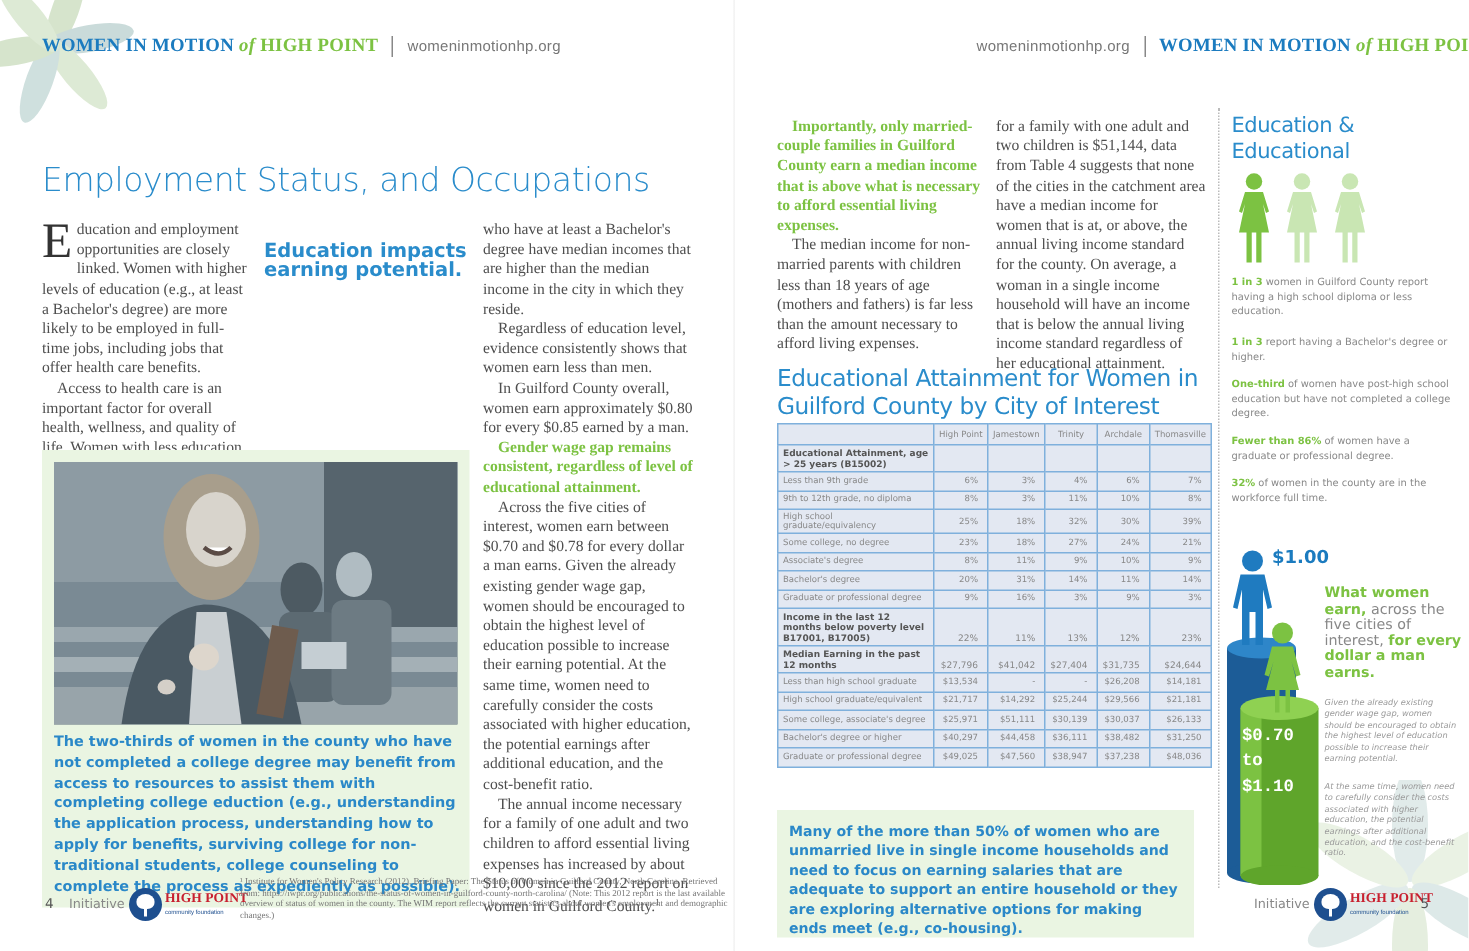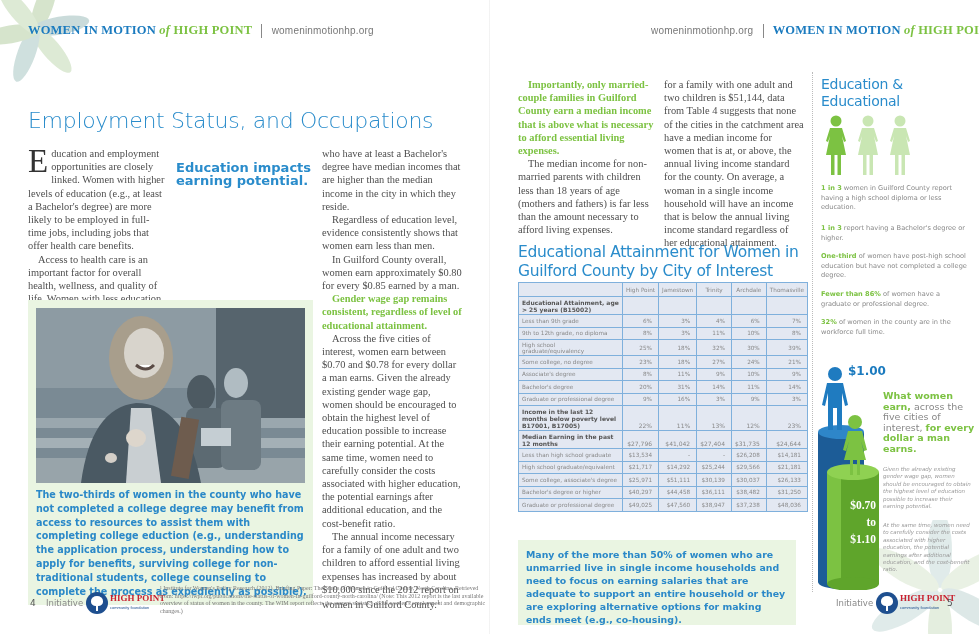--- a/index.html
+++ b/index.html
@@ -59,21 +59,21 @@
   .callout-box { position: absolute; left: 518px; top: 540px; width: 278px; height: 85px; background: #eaf5e2; padding: 8px 8px; font-family: "DejaVu Sans", sans-serif; font-weight: bold; font-size: 9.4px; line-height: 13px; color: #2a88c8; }
 
   .sidebar-divider { position: absolute; left: 812px; top: 72px; width: 0; height: 520px; border-left: 1px dotted #bbb; }
   .sb-title { position: absolute; left: 821px; top: 76px; font-family: "DejaVu Sans", sans-serif; font-size: 14px; line-height: 16.5px; color: #2a8ccb; letter-spacing: -0.3px; }
   .figures { position: absolute; left: 820px; top: 115px; width: 100px; height: 62px; }
   .stat { position: absolute; left: 821px; width: 150px; font-family: "DejaVu Sans", sans-serif; font-size: 6.6px; line-height: 9.5px; color: #888; }
   .stat b { color: #7cc242; }
 
   .earn-graphic { position: absolute; left: 815px; top: 360px; width: 75px; height: 230px; }
   .dollar-label { position: absolute; left: 848px; top: 364px; font-family: "DejaVu Sans", sans-serif; font-weight: bold; font-size: 12px; color: #1b7bbf; }
-  .range-label { position: absolute; left: 828px; top: 482px; width: 48px; text-align: right; font-family: Liberation Serif, serif; font-weight: bold; font-size: 11.5px; line-height: 17px; color: #fff; margin-top: 15px; }
+  .range-label { position: absolute; left: 828px; top: 482px; width: 48px; text-align: left; font-family: Liberation Mono, monospace; font-weight: bold; font-size: 11.5px; line-height: 17px; color: #fff; }
   .what-earn { position: absolute; left: 883px; top: 391px; width: 92px; font-family: "DejaVu Sans", sans-serif; font-size: 9.5px; line-height: 10.6px; color: #888; }
   .what-earn b { color: #7cc242; }
   .small-para { position: absolute; left: 883px; width: 90px; font-family: "DejaVu Sans", sans-serif; font-style: italic; font-size: 5.5px; line-height: 7.4px; color: #999; }
 </style>
 </head>
 <body>
 
 <div class="page page-left">
   <svg class="deco" style="left:-20px;top:-30px;" width="110" height="140" viewBox="0 0 110 140">
     <g opacity="0.55">

